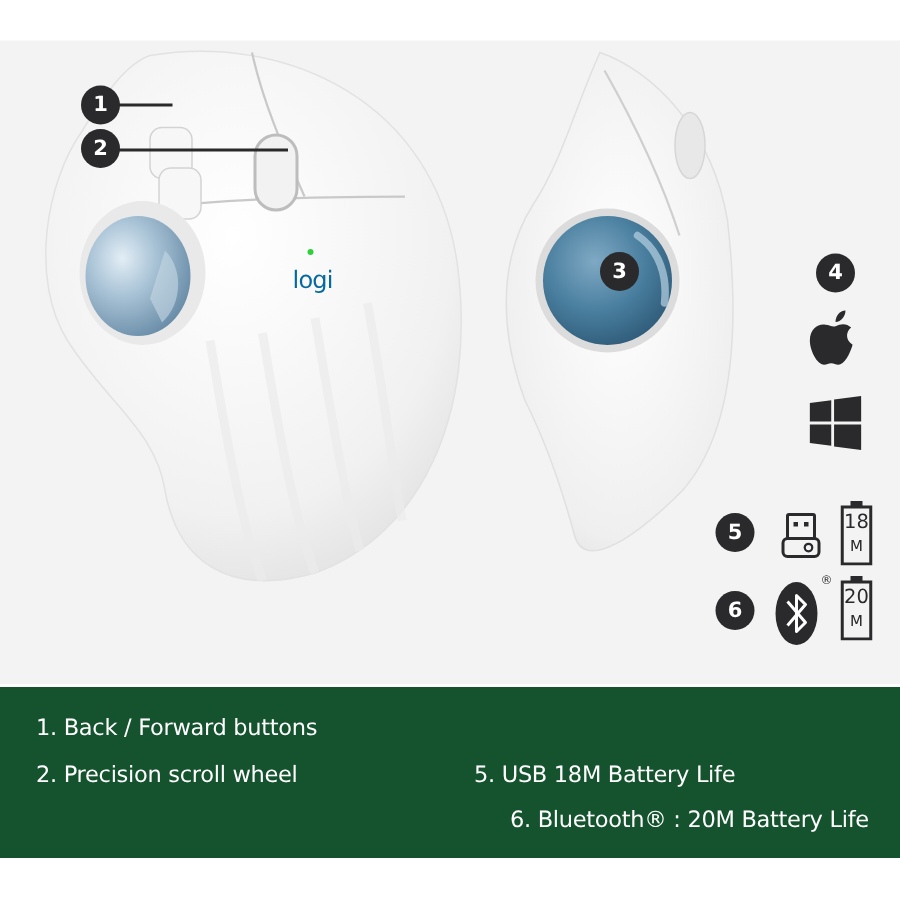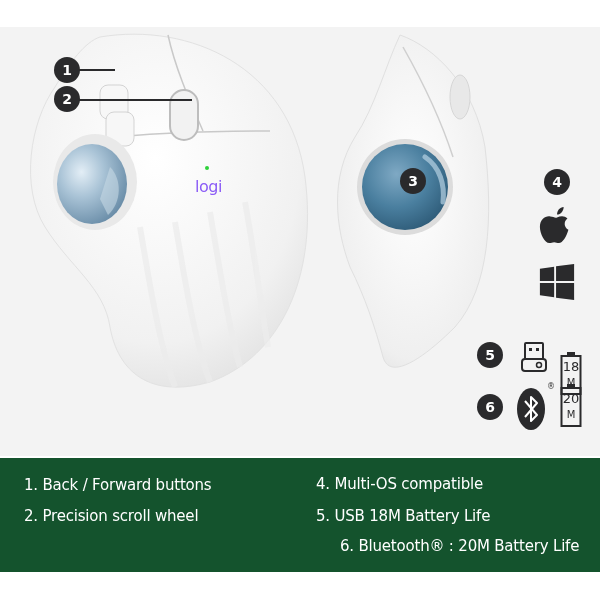--- a/index.html
+++ b/index.html
@@ -13,29 +13,29 @@
   .side-mouse { position: absolute; left: 325px; top: 0; width: 180px; height: 429px; }
 
   .badge {
     position: absolute; width: 26px; height: 26px; border-radius: 50%;
     background: #2a2a2c; color: #fff; font-size: 14px; font-weight: bold;
     display: flex; align-items: center; justify-content: center;
     font-family: "DejaVu Sans", sans-serif;
   }
   .leader { position: absolute; height: 2px; background: #2a2a2c; }
 
-  .logi { position: absolute; left: 195px; top: 150px; font-size: 16px; color: #8b5cf6; font-family: "DejaVu Sans", sans-serif; letter-spacing: -0.5px; }
+  .logi { position: absolute; left: 195px; top: 150px; font-size: 16px; color: #0369a1; font-family: "DejaVu Sans", sans-serif; letter-spacing: -0.5px; }
   .led { position: absolute; left: 205px; top: 139px; width: 4px; height: 4px; border-radius: 50%; background: #2ed13a; }
 
   
   .icon { position: absolute; }
   .apple { left: 538px; top: 178px; width: 38px; height: 42px; }
   .windows { left: 538px; top: 236px; width: 38px; height: 38px; }
   .usb { left: 520px; top: 314px; width: 28px; height: 32px; }
-  .battery18 { left: 560px; top: 324px; width: 22px; height: 44px; }
+  .battery18 { left: 560px; top: 306px; width: 22px; height: 44px; }
   .bt { left: 516px; top: 360px; width: 30px; height: 44px; }
   .reg { position: absolute; left: 547px; top: 355px; font-size: 8px; color: #333; }
   .battery20 { left: 560px; top: 356px; width: 46px; height: 44px; }
   .batt-label { position: absolute; width: 22px; text-align: center; font-size: 11px; color: #2a2a2c; font-family: "DejaVu Sans", sans-serif; line-height: 12px; }
 
   
   .panel { position: absolute; left: 0; top: 458px; width: 600px; height: 114px; background: #14532d; }
   .feature {
     position: absolute; color: #ffffff; font-size: 15px; font-family: "DejaVu Sans", sans-serif;
     white-space: nowrap; letter-spacing: -0.2px;
@@ -161,16 +161,15 @@
       <rect x="1.5" y="5" width="19" height="38" fill="none" stroke="#2a2a2c" stroke-width="2"></rect>
     </svg>
     <div class="batt-label" style="top:10px; font-size:13px;">20</div>
     <div class="batt-label" style="top:26px; font-size:10px;">M</div>
   </div>
 </div>
 
 <div class="panel">
   <div class="feature" style="left:24px; top:18px;">1. Back / Forward buttons</div>
   <div class="feature" style="left:24px; top:49px;">2. Precision scroll wheel</div>
-  <div class="feature" style="left:316px; top:17px;">4. Multi-OS compatible</div>
   <div class="feature" style="left:316px; top:49px;">5. USB 18M Battery Life</div>
   <div class="feature" style="left:316px; top:79px;margin-left:24px;">6. Bluetooth® : 20M Battery Life</div>
 </div>
 
 </body></html>

